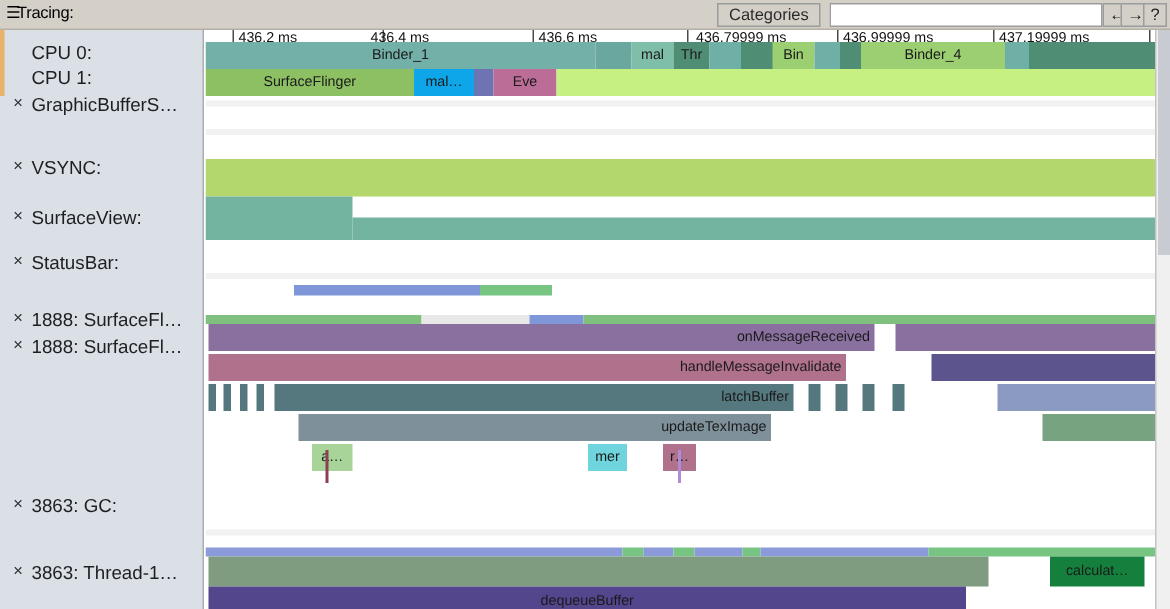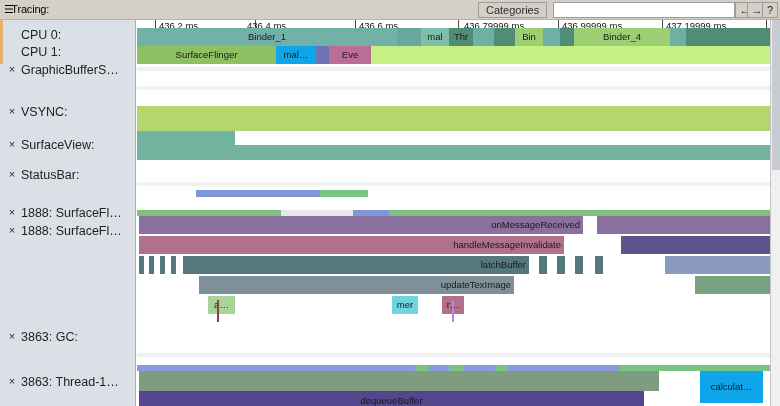--- a/index.html
+++ b/index.html
@@ -333,21 +333,21 @@
         <div class="slice" style="left: 278px; top: 0px; width: 14px; height: 6px; background: rgb(119, 196, 131);"></div>
         <div class="slice" style="left: 292px; top: 0px; width: 20px; height: 6px; background: rgb(139, 154, 216);"></div>
         <div class="slice" style="left: 312px; top: 0px; width: 14px; height: 6px; background: rgb(119, 196, 131);"></div>
         <div class="slice" style="left: 326px; top: 0px; width: 32px; height: 6px; background: rgb(139, 154, 216);"></div>
         <div class="slice" style="left: 358px; top: 0px; width: 12px; height: 6px; background: rgb(119, 196, 131);"></div>
         <div class="slice" style="left: 370px; top: 0px; width: 112px; height: 6px; background: rgb(139, 154, 216);"></div>
         <div class="slice ralign" style="left: 482px; top: 0px; width: 288px; height: 6px; background: rgb(119, 196, 131);"></div>
       </div>
       <div class="row" style="top: 351px; height: 20px;">
         <div class="slice" style="left: 2px; top: 0px; width: 520px; height: 20px; background: rgb(127, 155, 128);"></div>
-        <div class="slice" style="left: 563px; top: 0px; width: 63px; height: 32px; background: #0ea5e9;">calculat…</div>
+        <div class="slice" style="left: 563px; top: 0px; width: 63px; height: 20px; background: #15803d;">calculat…</div>
       </div>
       <div class="row" style="top: 371px; height: 20px;">
         <div class="slice" style="left: 2px; top: 0px; width: 505px; height: 20px; background: rgb(84, 70, 140);">dequeueBuffer</div>
       </div>
       <div class="flowline" style="left: 80px; top: 280px; height: 22px; background: rgb(140, 63, 82);"></div>
       <div class="flowline" style="left: 315px; top: 280px; height: 22px; background: rgb(176, 139, 216);"></div>
     </div>
 
   <div class="vscroll">
     <div class="vscroll-thumb"></div>

